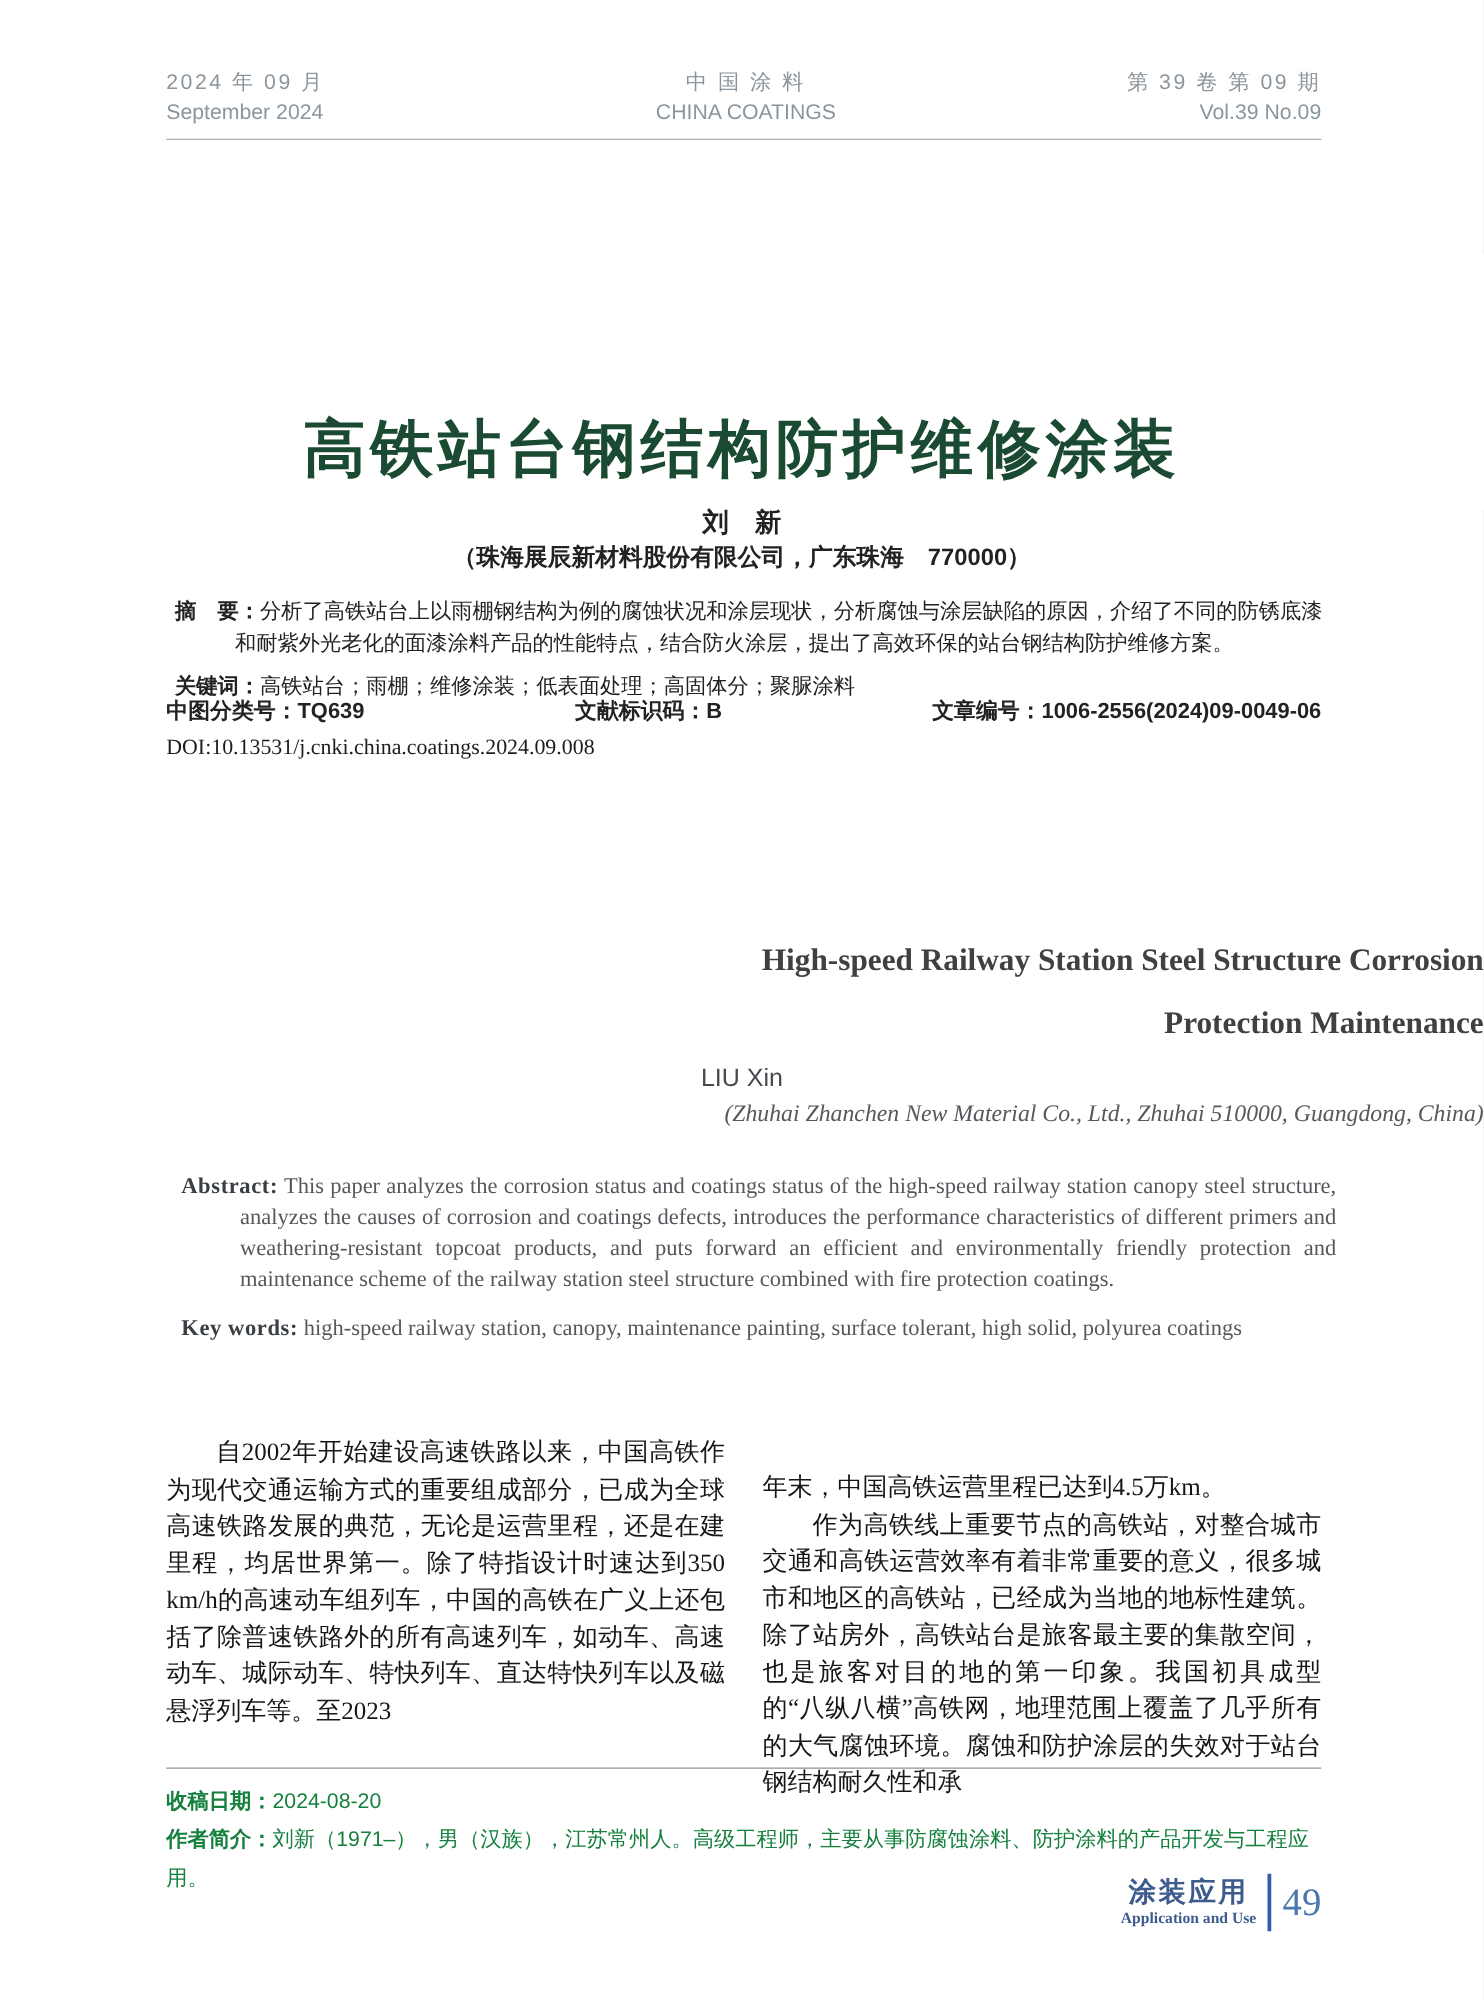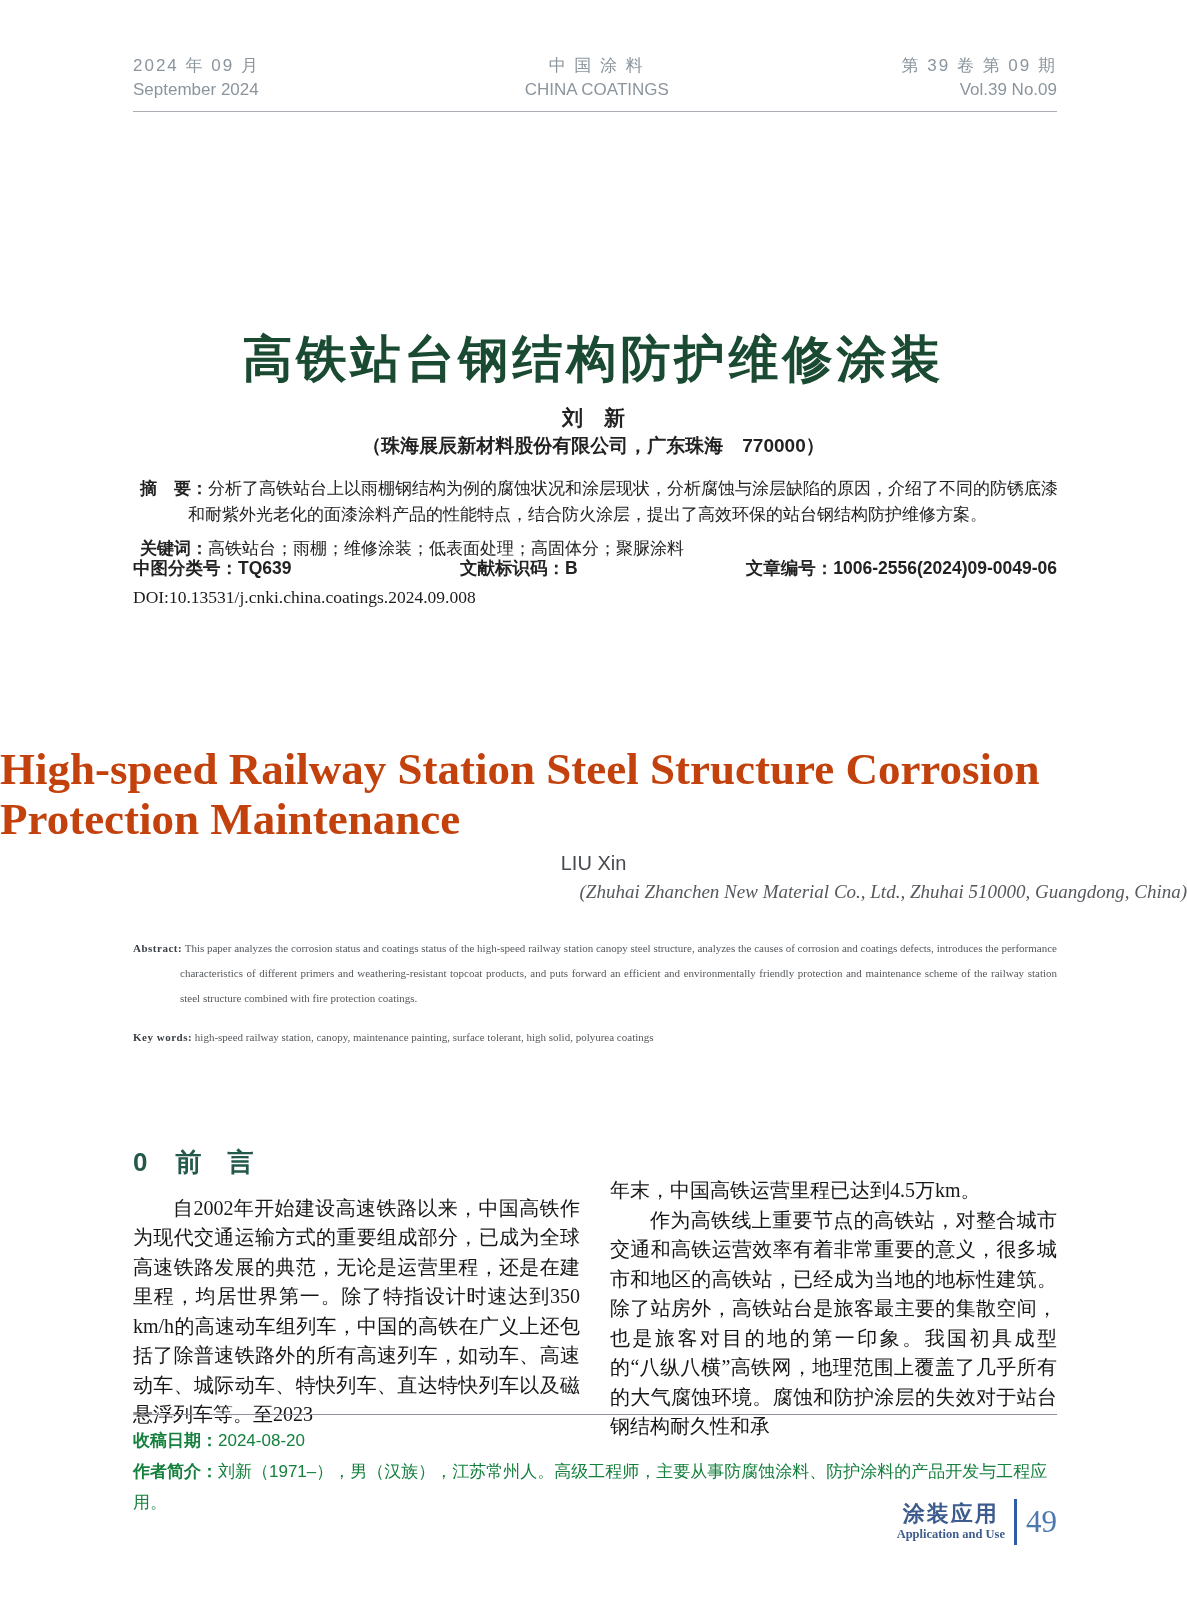--- a/index.html
+++ b/index.html
@@ -46,34 +46,34 @@
   .class-row { top:556px; left:133px; right:130px; height:26px; font-size:17.5px; font-weight:600; }
   .class-row .s1 { position:absolute; left:0; }
   .class-row .s2 { position:absolute; left:327px; }
   .class-row .s3 { position:absolute; right:0; }
 
   .doi-row { top:587px; left:133px; font-family:"Liberation Serif", serif; font-size:17.5px; color:#1c1c1c; }
 
   
   .title-en {
     top:744px; left:0; width:100%;
-    text-align:left;
+    text-align:right;
     font-family:"Liberation Serif", serif;
-    font-size:45px; font-weight:700; line-height:50px;
-    color:#c2410c;
+    font-size:25px; font-weight:700; line-height:50px;
+    color:#404040;
   }
   .author-en { top:852px; left:0; width:100%; text-align:center; font-size:20px; color:#46494d; }
   .affil-en  { top:881px; left:0; width:100%; text-align:right; font-family:"Liberation Serif", serif;
                font-style:italic; font-size:19px; color:#55595d; }
 
   
   .en-abs-block {
-    top:936px; left:133px; width:924px;
+    top:936px; left:145px; width:924px;
     font-family:"Liberation Serif", serif;
-    font-size:11px; line-height:25px; color:#54585c;
+    font-size:18px; line-height:25px; color:#54585c;
     text-align:justify;
   }
   .en-abs-block .hang { padding-left:47px; text-indent:-47px; }
   .en-abs-block .lbl  { font-weight:700; color:#3a3f44; letter-spacing:0.5px; }
   .en-kw-row { margin-top:14px; text-align:left; }
 
   
   .body-cols { top:1148px; left:133px; width:924px; display:flex; }
   .col { width:447px; font-family:"Liberation Serif", serif; font-size:20px; line-height:29.5px; text-align:justify; color:#161616; }
   .col-left  { margin-right:30px; }
@@ -153,23 +153,20 @@
     <div class="hang">
       <span class="lbl">Abstract:</span> <span>This paper analyzes the corrosion status and coatings status of the high-speed railway station canopy steel structure, analyzes the causes of corrosion and coatings defects, introduces the performance characteristics of different primers and weathering-resistant topcoat products, and puts forward an efficient and environmentally friendly protection and maintenance scheme of the railway station steel structure combined with fire protection coatings.</span>
     </div>
     <div class="hang en-kw-row">
       <span class="lbl">Key words:</span>  <span>high-speed railway station, canopy, maintenance painting, surface tolerant, high solid, polyurea coatings</span>
     </div>
   </div>
 
   <div class="abs body-cols">
     <div class="col col-left">
-      <div class="sec-heading">
-        <span class="num">0</span><span class="ttl">前　言</span>
-      </div>
       <p class="indent">自2002年开始建设高速铁路以来，中国高铁作为现代交通运输方式的重要组成部分，已成为全球高速铁路发展的典范，无论是运营里程，还是在建里程，均居世界第一。除了特指设计时速达到350 km/h的高速动车组列车，中国的高铁在广义上还包括了除普速铁路外的所有高速列车，如动车、高速动车、城际动车、特快列车、直达特快列车以及磁悬浮列车等。至2023</p>
     </div>
     <div class="col col-right">
       <p>年末，中国高铁运营里程已达到4.5万km。</p>
       <p class="indent">作为高铁线上重要节点的高铁站，对整合城市交通和高铁运营效率有着非常重要的意义，很多城市和地区的高铁站，已经成为当地的地标性建筑。除了站房外，高铁站台是旅客最主要的集散空间，也是旅客对目的地的第一印象。我国初具成型的“八纵八横”高铁网，地理范围上覆盖了几乎所有的大气腐蚀环境。腐蚀和防护涂层的失效对于站台钢结构耐久性和承</p>
     </div>
   </div>
 
   <div class="abs footnotes">
     <div>

